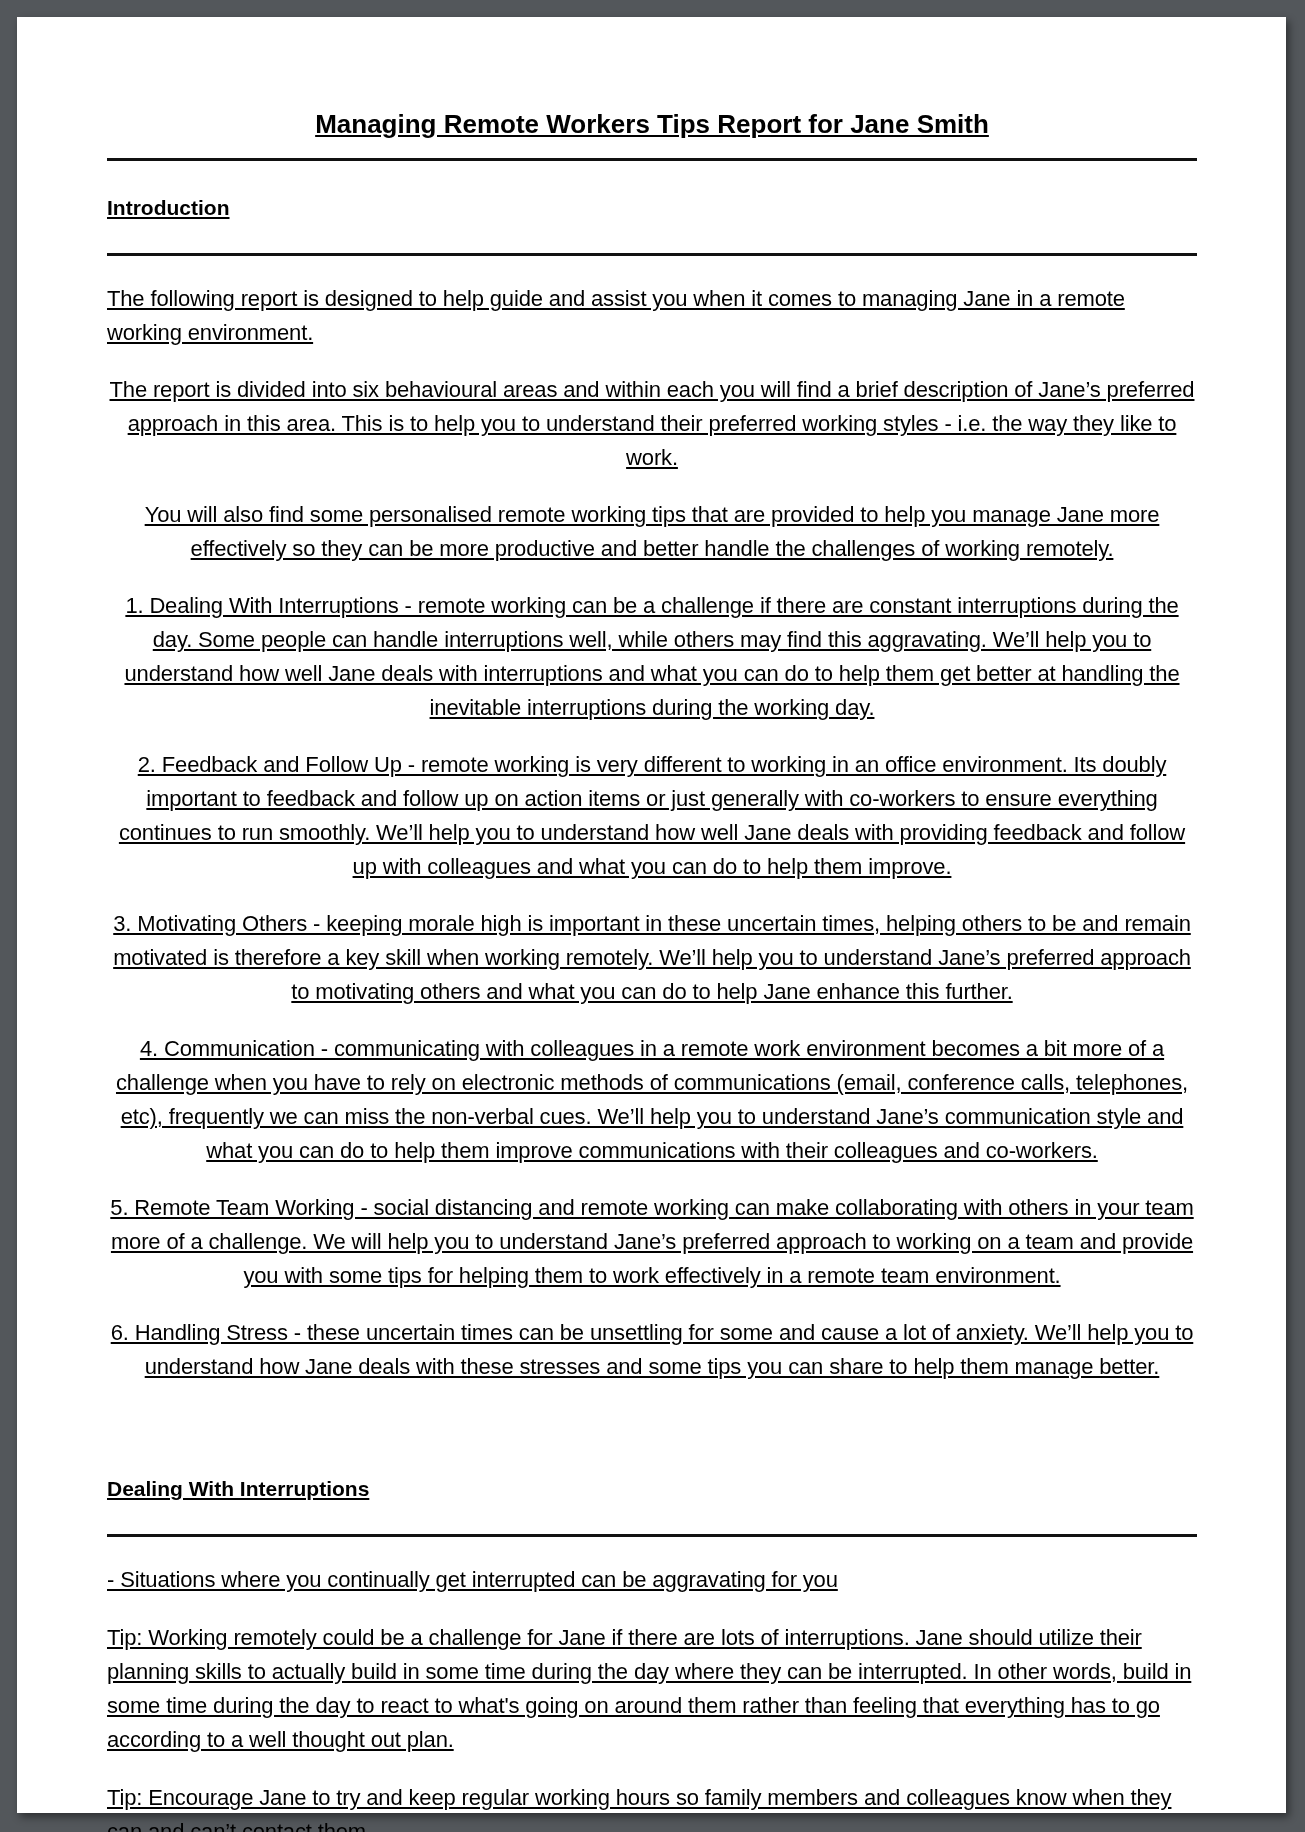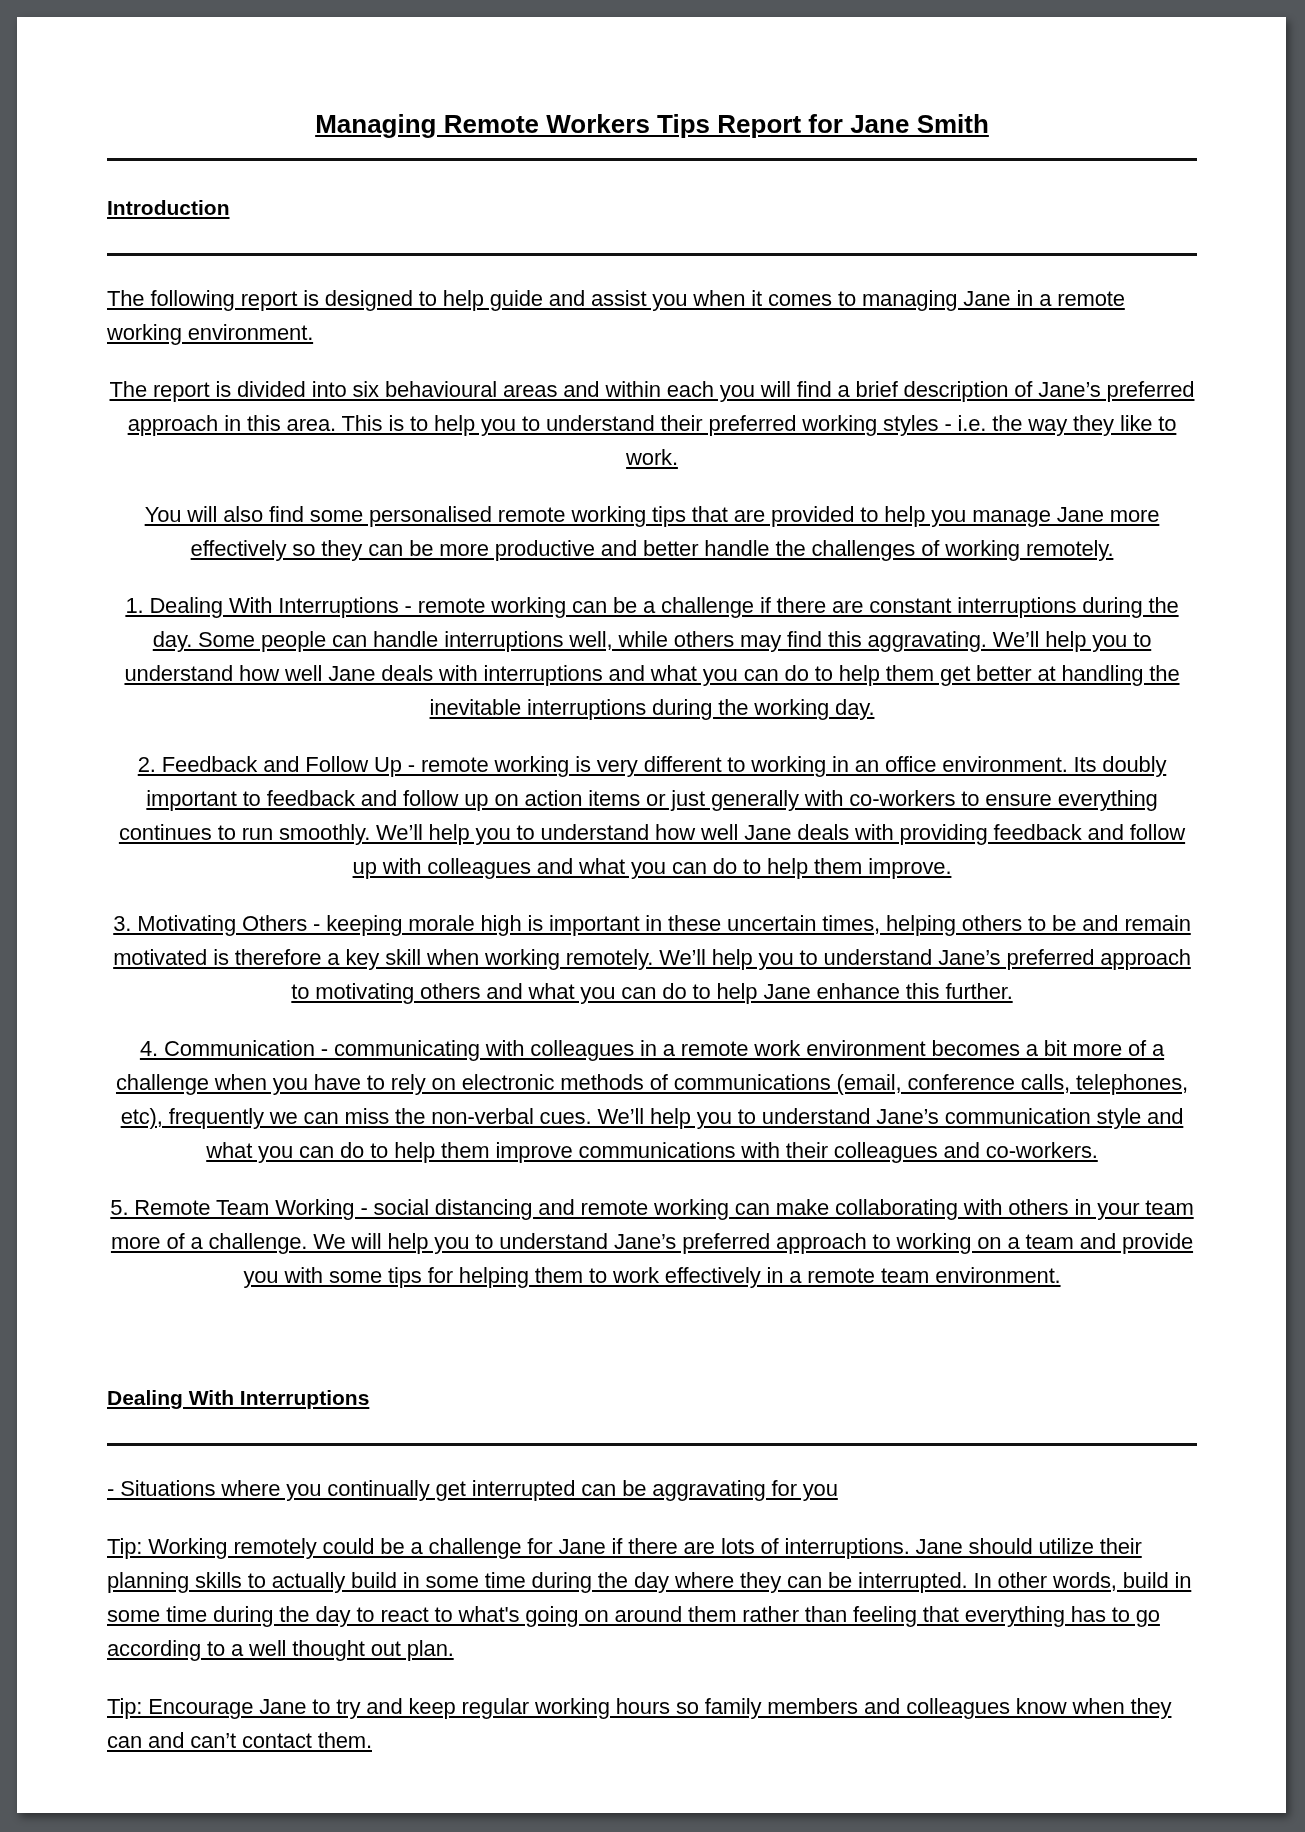--- a/index.html
+++ b/index.html
@@ -76,20 +76,21 @@
 
     <div class="intro-body">
       <p class="p">The following report is designed to help guide and assist you when it comes to managing Jane in a remote working environment.</p>
       <p class="p">The report is divided into six behavioural areas and within each you will find a brief description of Jane’s preferred approach in this area. This is to help you to understand their preferred working styles - i.e. the way they like to work.</p>
       <p class="p">You will also find some personalised remote working tips that are provided to help you manage Jane more effectively so they can be more productive and better handle the challenges of working remotely.</p>
       <p class="p">1. Dealing With Interruptions - remote working can be a challenge if there are constant interruptions during the day. Some people can handle interruptions well, while others may find this aggravating. We’ll help you to understand how well Jane deals with interruptions and what you can do to help them get better at handling the inevitable interruptions during the working day.</p>
       <p class="p">2. Feedback and Follow Up - remote working is very different to working in an office environment. Its doubly important to feedback and follow up on action items or just generally with co-workers to ensure everything continues to run smoothly. We’ll help you to understand how well Jane deals with providing feedback and follow up with colleagues and what you can do to help them improve.</p>
       <p class="p">3. Motivating Others - keeping morale high is important in these uncertain times, helping others to be and remain motivated is therefore a key skill when working remotely. We’ll help you to understand Jane’s preferred approach to motivating others and what you can do to help Jane enhance this further.</p>
       <p class="p">4. Communication - communicating with colleagues in a remote work environment becomes a bit more of a challenge when you have to rely on electronic methods of communications (email, conference calls, telephones, etc), frequently we can miss the non-verbal cues. We’ll help you to understand Jane’s communication style and what you can do to help them improve communications with their colleagues and co-workers.</p>
       <p class="p">5. Remote Team Working - social distancing and remote working can make collaborating with others in your team more of a challenge. We will help you to understand Jane’s preferred approach to working on a team and provide you with some tips for helping them to work effectively in a remote team environment.</p>
+      <p class="p">6. Handling Stress - these uncertain times can be unsettling for some and cause a lot of anxiety. We’ll help you to understand how Jane deals with these stresses and some tips you can share to help them manage better.</p>
     </div>
 
     <h2 class="section-heading h-dwi">Dealing With Interruptions</h2>
     <div class="rule r3"></div>
 
     <div class="dwi-body">
       <p class="p">- Situations where you continually get interrupted can be aggravating for you</p>
       <p class="p">Tip: Working remotely could be a challenge for Jane if there are lots of interruptions. Jane should utilize their planning skills to actually build in some time during the day where they can be interrupted. In other words, build in some time during the day to react to what's going on around them rather than feeling that everything has to go according to a well thought out plan.</p>
       <p class="p">Tip: Encourage Jane to try and keep regular working hours so family members and colleagues know when they can and can’t contact them.</p>
     </div>

